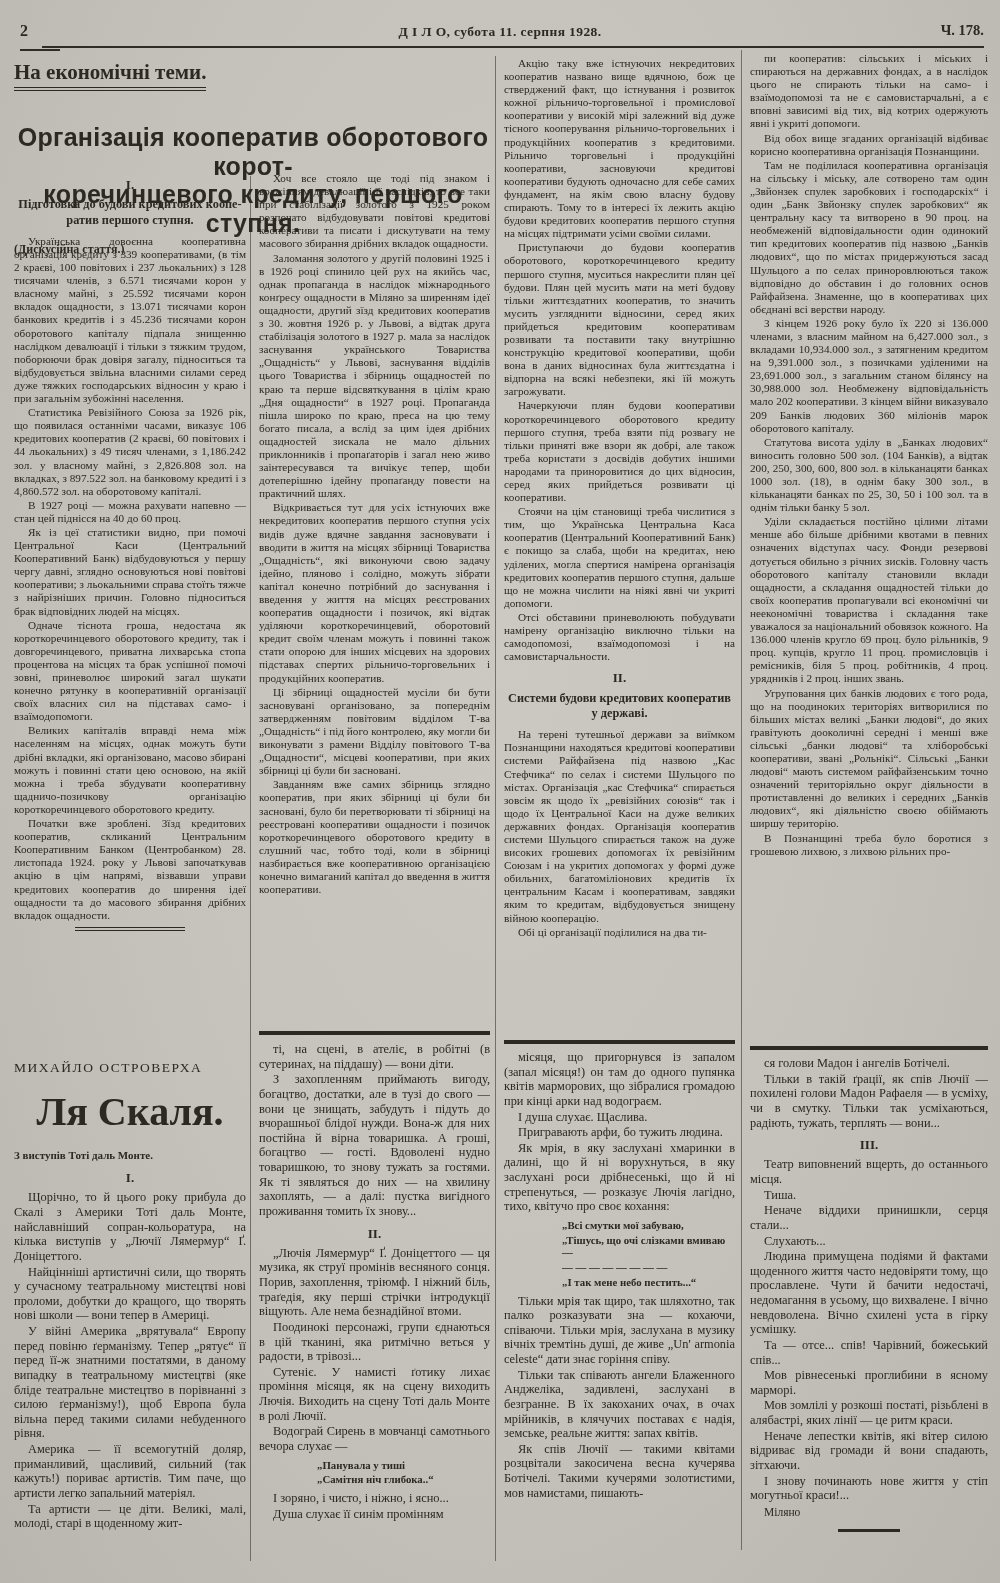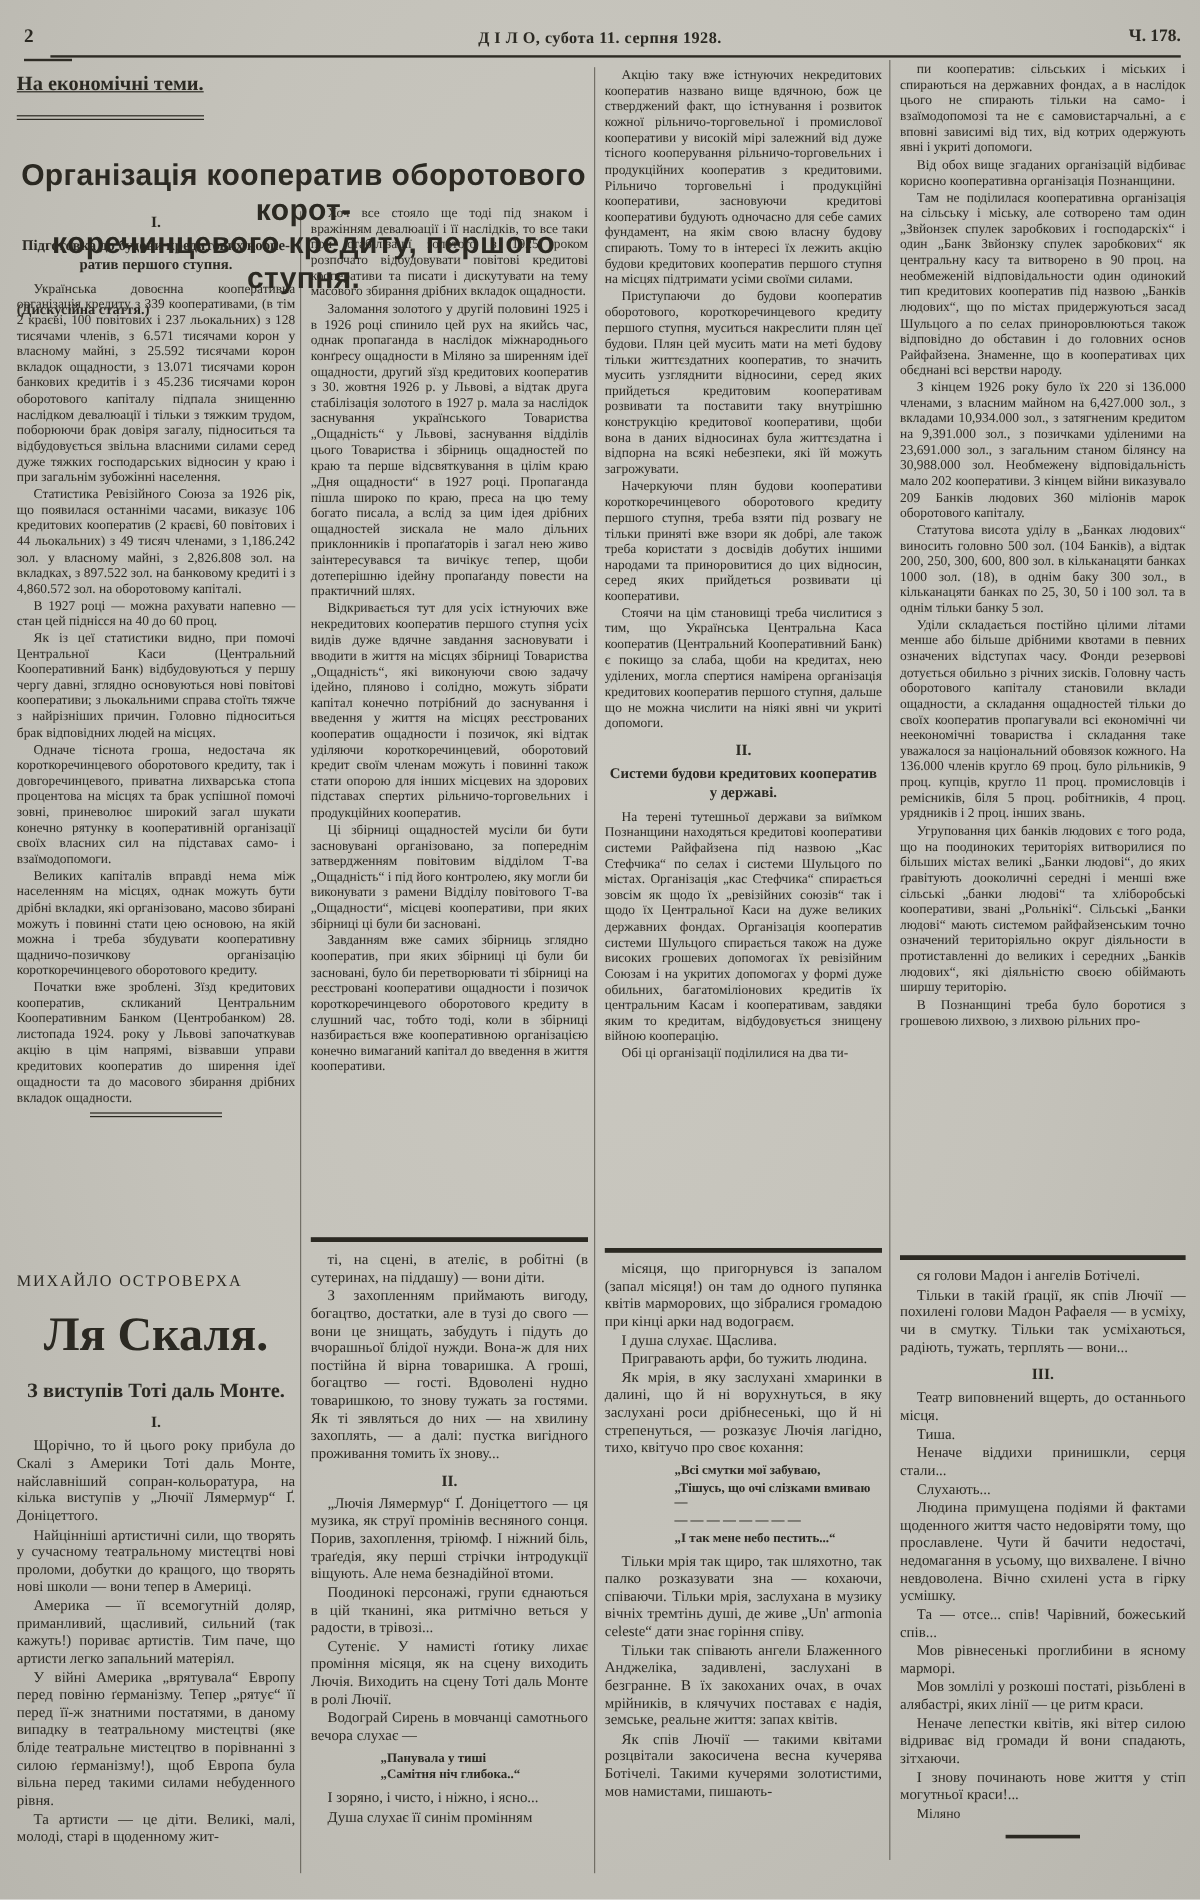--- a/index.html
+++ b/index.html
@@ -12,35 +12,35 @@
   .abs{position:absolute;}
   
   .pagenum{left:20px;top:22px;font-size:16px;font-weight:bold;}
   .masthead{left:0;top:24px;width:100%;text-align:center;font-size:13.5px;font-weight:bold;letter-spacing:.4px;}
   .issue{right:16px;top:22px;font-size:14.5px;font-weight:bold;}
   .head-rule{left:42px;top:46px;width:942px;height:2px;background:#2e2c25;}
   .head-rule2{left:20px;top:49px;width:40px;height:2px;background:#2e2c25;}
   
   .vsep{width:1px;background:#55534a;opacity:.75;}
   
-  .kicker{display:inline-block;font-size:17px;font-weight:bold;border-bottom:4px double #2b2922;padding-bottom:16px;text-decoration:underline;}
+  .kicker{display:inline-block;font-size:21px;font-weight:bold;border-bottom:4px double #2b2922;padding-bottom:2px;}
   .headline{font-family:"Liberation Sans",sans-serif;font-weight:bold;font-size:25px;line-height:1.14;text-align:center;margin-top:32px;letter-spacing:.3px;}
   .subtitle{text-align:left;font-weight:bold;font-size:12px;margin-top:5px;}
   
   .col{position:absolute;}
   .art{font-size:11.2px;line-height:1.17;}
   .feu{font-size:12.4px;line-height:1.18;}
   .para{text-align:justify;text-indent:14px;margin:0 0 1px 0;}
   .roman{text-align:center;font-weight:bold;font-size:13px;margin:7px 0 5px;}
   .sec-title{text-align:center;font-weight:bold;font-size:12.3px;line-height:1.25;margin:0 0 7px;}
   .end-double{width:110px;margin:5px auto 0;border-bottom:4px double #2b2922;}
   .heavy-bar{position:absolute;height:4px;background:#2b2922;}
   .f-author{font-size:13.5px;letter-spacing:1.5px;margin:16px 0 2px;}
   .f-title{font-size:40px;font-weight:bold;text-align:center;margin:12px 0 14px;}
-  .f-subtitle{text-align:center;font-weight:bold;font-size:17px;margin:0 0 8px;}
+  .f-subtitle{text-align:left;font-weight:bold;font-size:11px;margin:0 0 8px;}
   .verse{margin:5px 0 5px 58px;}
   .verse-line{font-size:10.8px;font-weight:bold;text-indent:0;margin:0 0 2px;text-align:left;}
   .signature{font-size:11.5px;margin:3px 0 0 14px;}
   .end-bar{width:62px;height:3px;background:#2b2922;margin:10px auto 0;}
 </style>
 </head>
 <body>
 
 <div class="abs pagenum">2</div>
 <div class="abs masthead">Д І Л О,  субота 11. серпня 1928.</div>
@@ -85,20 +85,21 @@
       <p class="para">Завданням вже самих збірниць зглядно кооператив, при яких збірниці ці були би засновані, було би перетворювати ті збірниці на реєстровані кооперативи ощадности і позичок короткоречинцевого оборотового кредиту в слушний час, тобто тоді, коли в збірниці назбирається вже кооперативною організацією конечно вимаганий капітал до введення в життя кооперативи.</p>
     </div>
 </div>
 
 <div class="col art" style="left:504px;top:57px;width:231px;">
   <div>
       <p class="para">Акцію таку вже істнуючих некредитових кооператив названо вище вдячною, бож це стверджений факт, що істнування і розвиток кожної рільничо-торговельної і промислової кооперативи у високій мірі залежний від дуже тісного кооперування рільничо-торговельних і продукційних кооператив з кредитовими. Рільничо торговельні і продукційні кооперативи, засновуючи кредитові кооперативи будують одночасно для себе самих фундамент, на якім свою власну будову спирають. Тому то в інтересі їх лежить акцію будови кредитових кооператив першого ступня на місцях підтримати усіми своїми силами.</p>
       <p class="para">Приступаючи до будови кооператив оборотового, короткоречинцевого кредиту першого ступня, муситься накреслити плян цеї будови. Плян цей мусить мати на меті будову тільки життєздатних кооператив, то значить мусить узгляднити відносини, серед яких прийдеться кредитовим кооперативам розвивати та поставити таку внутрішню конструкцію кредитової кооперативи, щоби вона в даних відносинах була життєздатна і відпорна на всякі небезпеки, які їй можуть загрожувати.</p>
       <p class="para">Начеркуючи плян будови кооперативи короткоречинцевого оборотового кредиту першого ступня, треба взяти під розвагу не тільки приняті вже взори як добрі, але також треба користати з досвідів добутих іншими народами та приноровитися до цих відносин, серед яких прийдеться розвивати ці кооперативи.</p>
       <p class="para">Стоячи на цім становищі треба числитися з тим, що Українська Центральна Каса кооператив (Центральний Кооперативний Банк) є покищо за слаба, щоби на кредитах, нею уділених, могла спертися намірена організація кредитових кооператив першого ступня, дальше що не можна числити на ніякі явні чи укриті допомоги.</p>
+      <p class="para">Отсі обставини приневолюють побудувати намірену організацію виключно тільки на самодопомозі, взаїмодопомозі і на самовистарчальности.</p>
     </div>
   <div class="roman">II.</div>
   <div class="sec-title">Системи будови кредитових кооператив у державі.</div>
   <div>
       <p class="para">На терені тутешньої держави за виїмком Познанщини находяться кредитові кооперативи системи Райфайзена під назвою „Кас Стефчика“ по селах і системи Шульцого по містах. Організація „кас Стефчика“ спирається зовсім як щодо їх „ревізійних союзів“ так і щодо їх Центральної Каси на дуже великих державних фондах. Організація кооператив системи Шульцого спирається також на дуже високих грошевих допомогах їх ревізійним Союзам і на укритих допомогах у формі дуже обильних, багатоміліонових кредитів їх центральним Касам і кооперативам, завдяки яким то кредитам, відбудовується знищену війною кооперацію.</p>
       <p class="para">Обі ці організації поділилися на два ти-</p>
     </div>
 </div>
 
 <div class="col art" style="left:750px;top:52px;width:238px;">
@@ -119,22 +120,22 @@
 <div class="heavy-bar" style="left:750px;top:1046px;width:238px;"></div>
 
 <div class="col feu" style="left:14px;top:1044px;width:232px;">
   <div class="f-author">МИХАЙЛО ОСТРОВЕРХА</div>
   <div class="f-title">Ля Скаля.</div>
   <div class="f-subtitle">З виступів Тоті даль Монте.</div>
   <div class="roman">I.</div>
   <div>
       <p class="para">Щорічно, то й цього року прибула до Скалі з Америки Тоті даль Монте, найславніший сопран-кольоратура, на кілька виступів у „Лючії Лямермур“ Ґ. Доніцеттого.</p>
       <p class="para">Найцінніші артистичні сили, що творять у сучасному театральному мистецтві нові проломи, добутки до кращого, що творять нові школи — вони тепер в Америці.</p>
+      <p class="para">У війні Америка „врятувала“ Европу перед повіню ґерманізму. Тепер „рятує“ її перед її-ж знатними постатями, в даному випадку в театральному мистецтві (яке бліде театральне мистецтво в порівнанні з силою ґерманізму!), щоб Европа була вільна перед такими силами небуденного рівня.</p>
       <p class="para">Америка — її всемогутній доляр, приманливий, щасливий, сильний (так кажуть!) пориває артистів. Тим паче, що артисти легко запальний матеріял.</p>
-      <p class="para">У війні Америка „врятувала“ Европу перед повіню ґерманізму. Тепер „рятує“ її перед її-ж знатними постатями, в даному випадку в театральному мистецтві (яке бліде театральне мистецтво в порівнанні з силою ґерманізму!), щоб Европа була вільна перед такими силами небуденного рівня.</p>
       <p class="para">Та артисти — це діти. Великі, малі, молоді, старі в щоденному жит-</p>
     </div>
 </div>
 
 <div class="col feu" style="left:259px;top:1042px;width:231px;">
   <div>
       <p class="para">ті, на сцені, в ателіє, в робітні (в сутеринах, на піддашу) — вони діти.</p>
       <p class="para">З захопленням приймають вигоду, богацтво, достатки, але в тузі до свого — вони це знищать, забудуть і підуть до вчорашньої блідої нужди. Вона-ж для них постійна й вірна товаришка. А гроші, богацтво — гості. Вдоволені нудно товаришкою, то знову тужать за гостями. Як ті зявляться до них — на хвилину захоплять, — а далі: пустка вигідного проживання томить їх знову...</p>
     </div>
   <div class="roman">II.</div>

